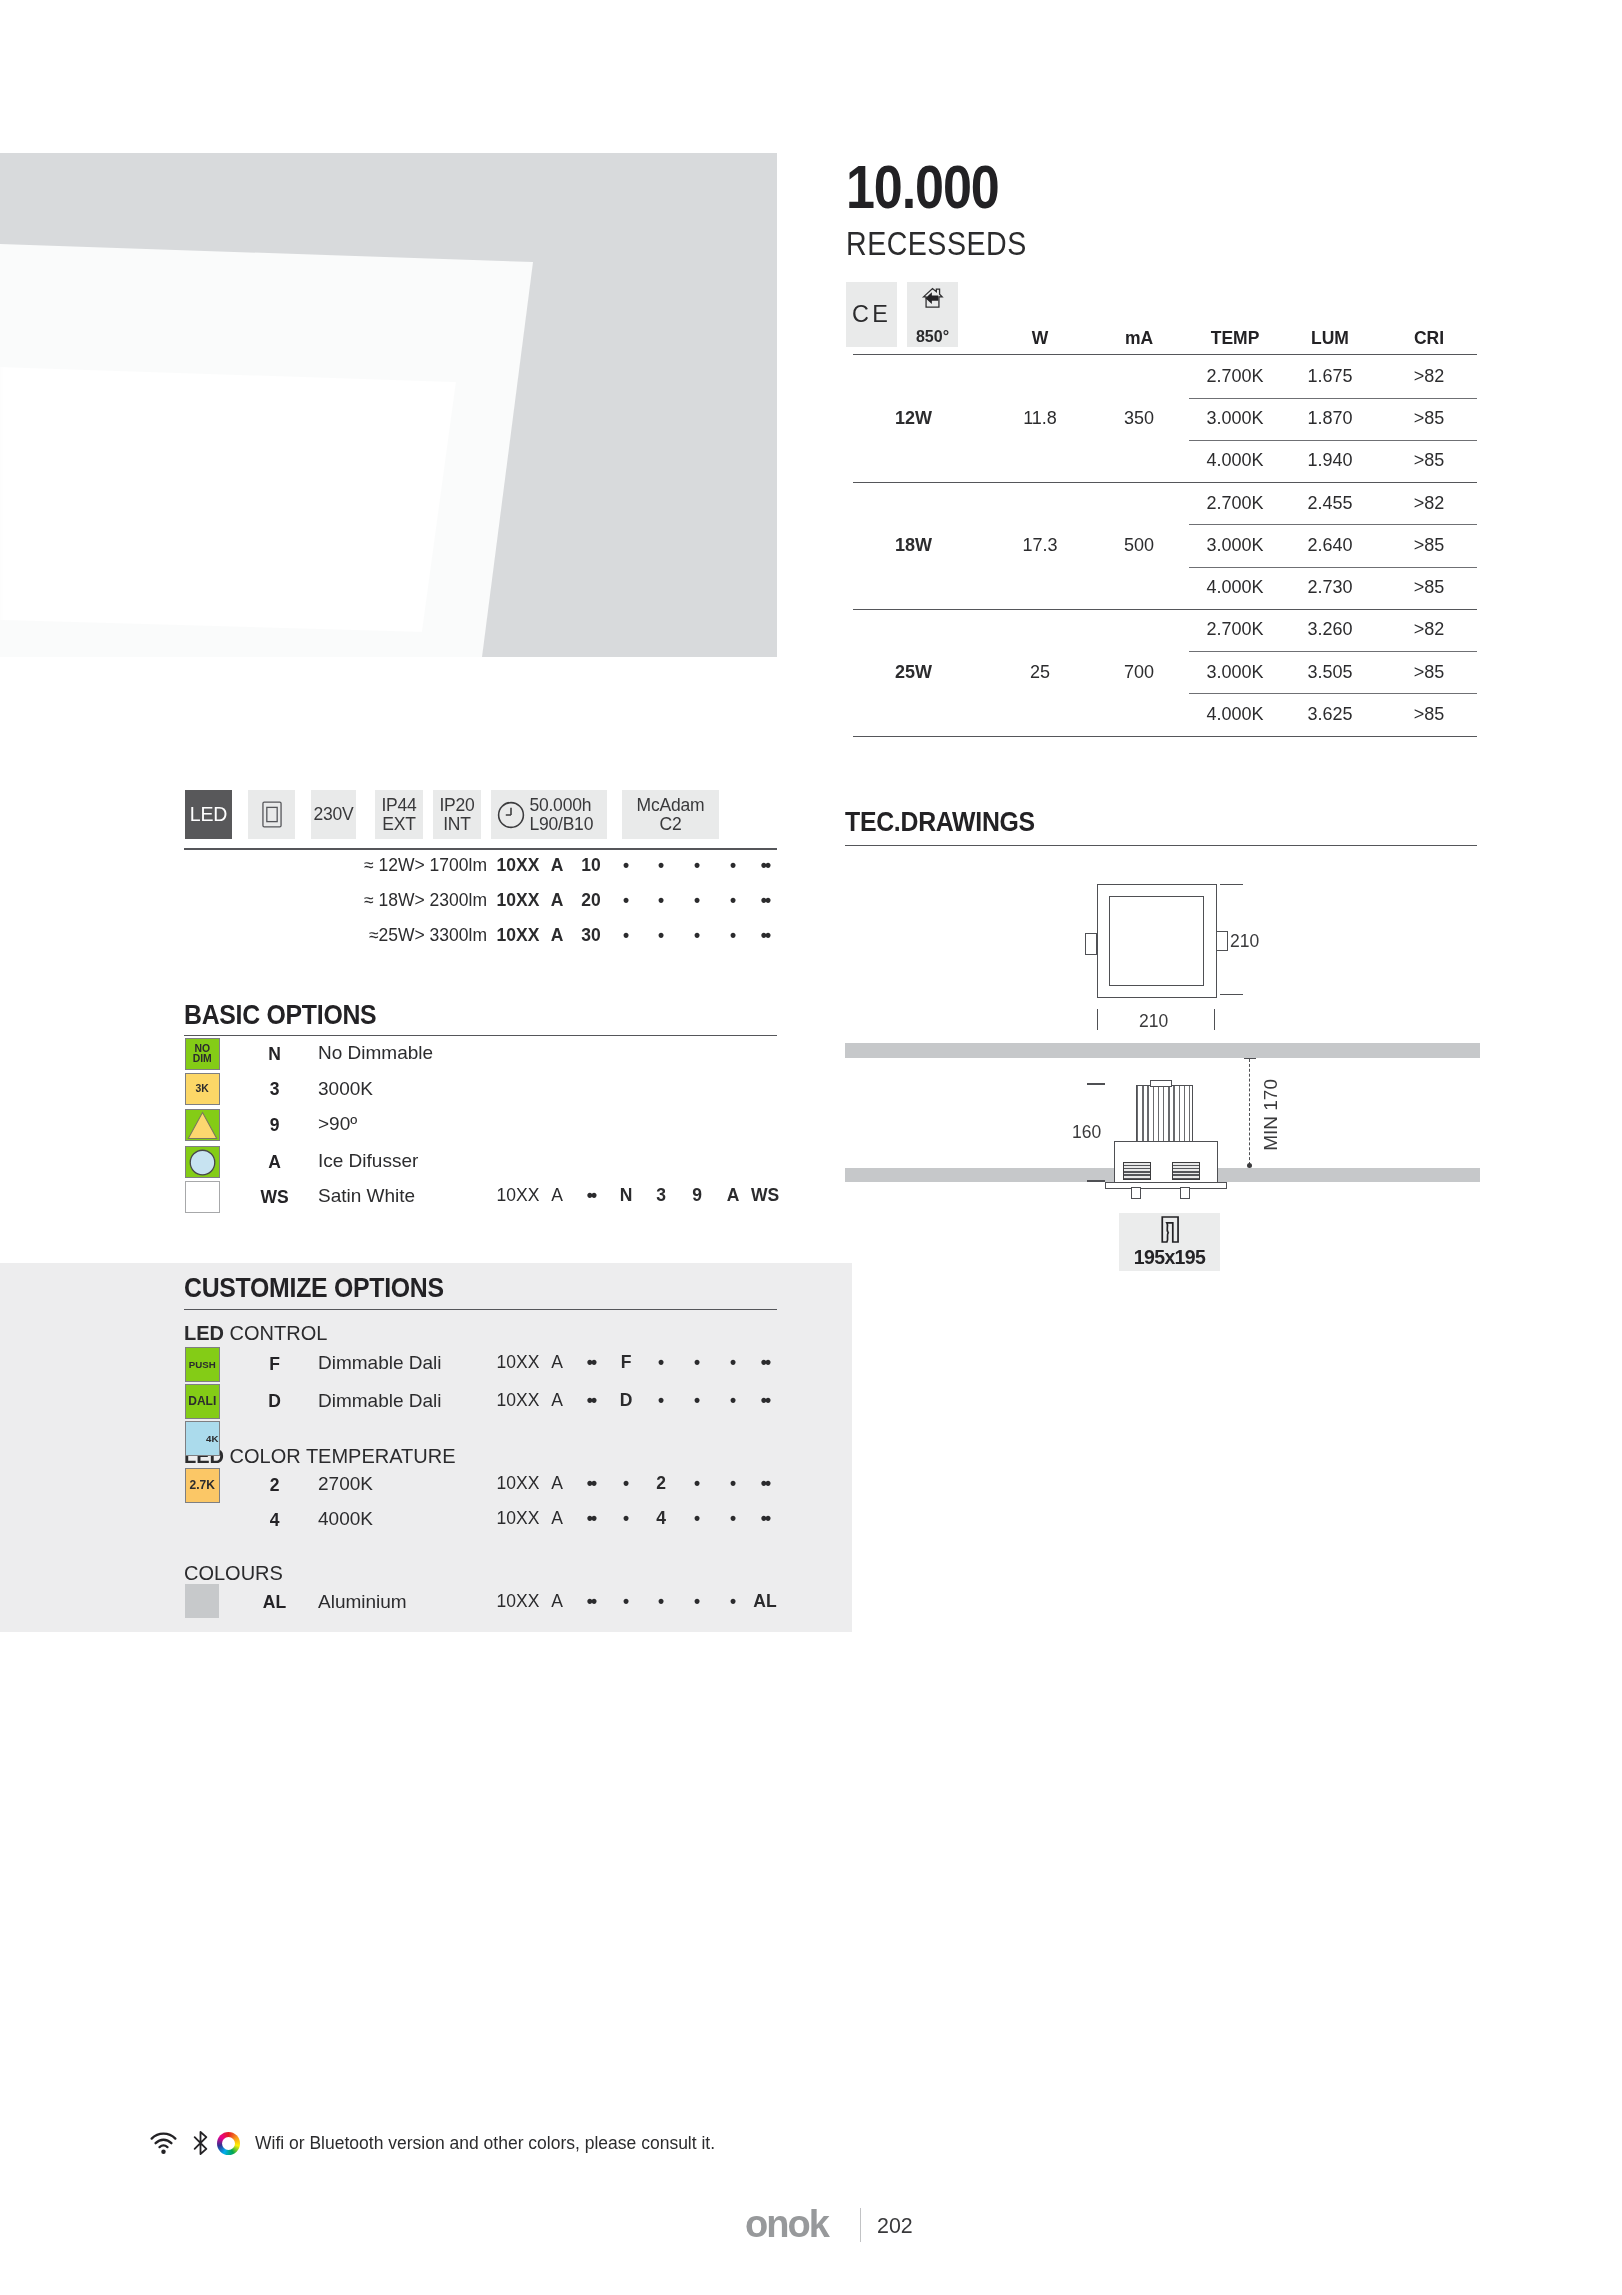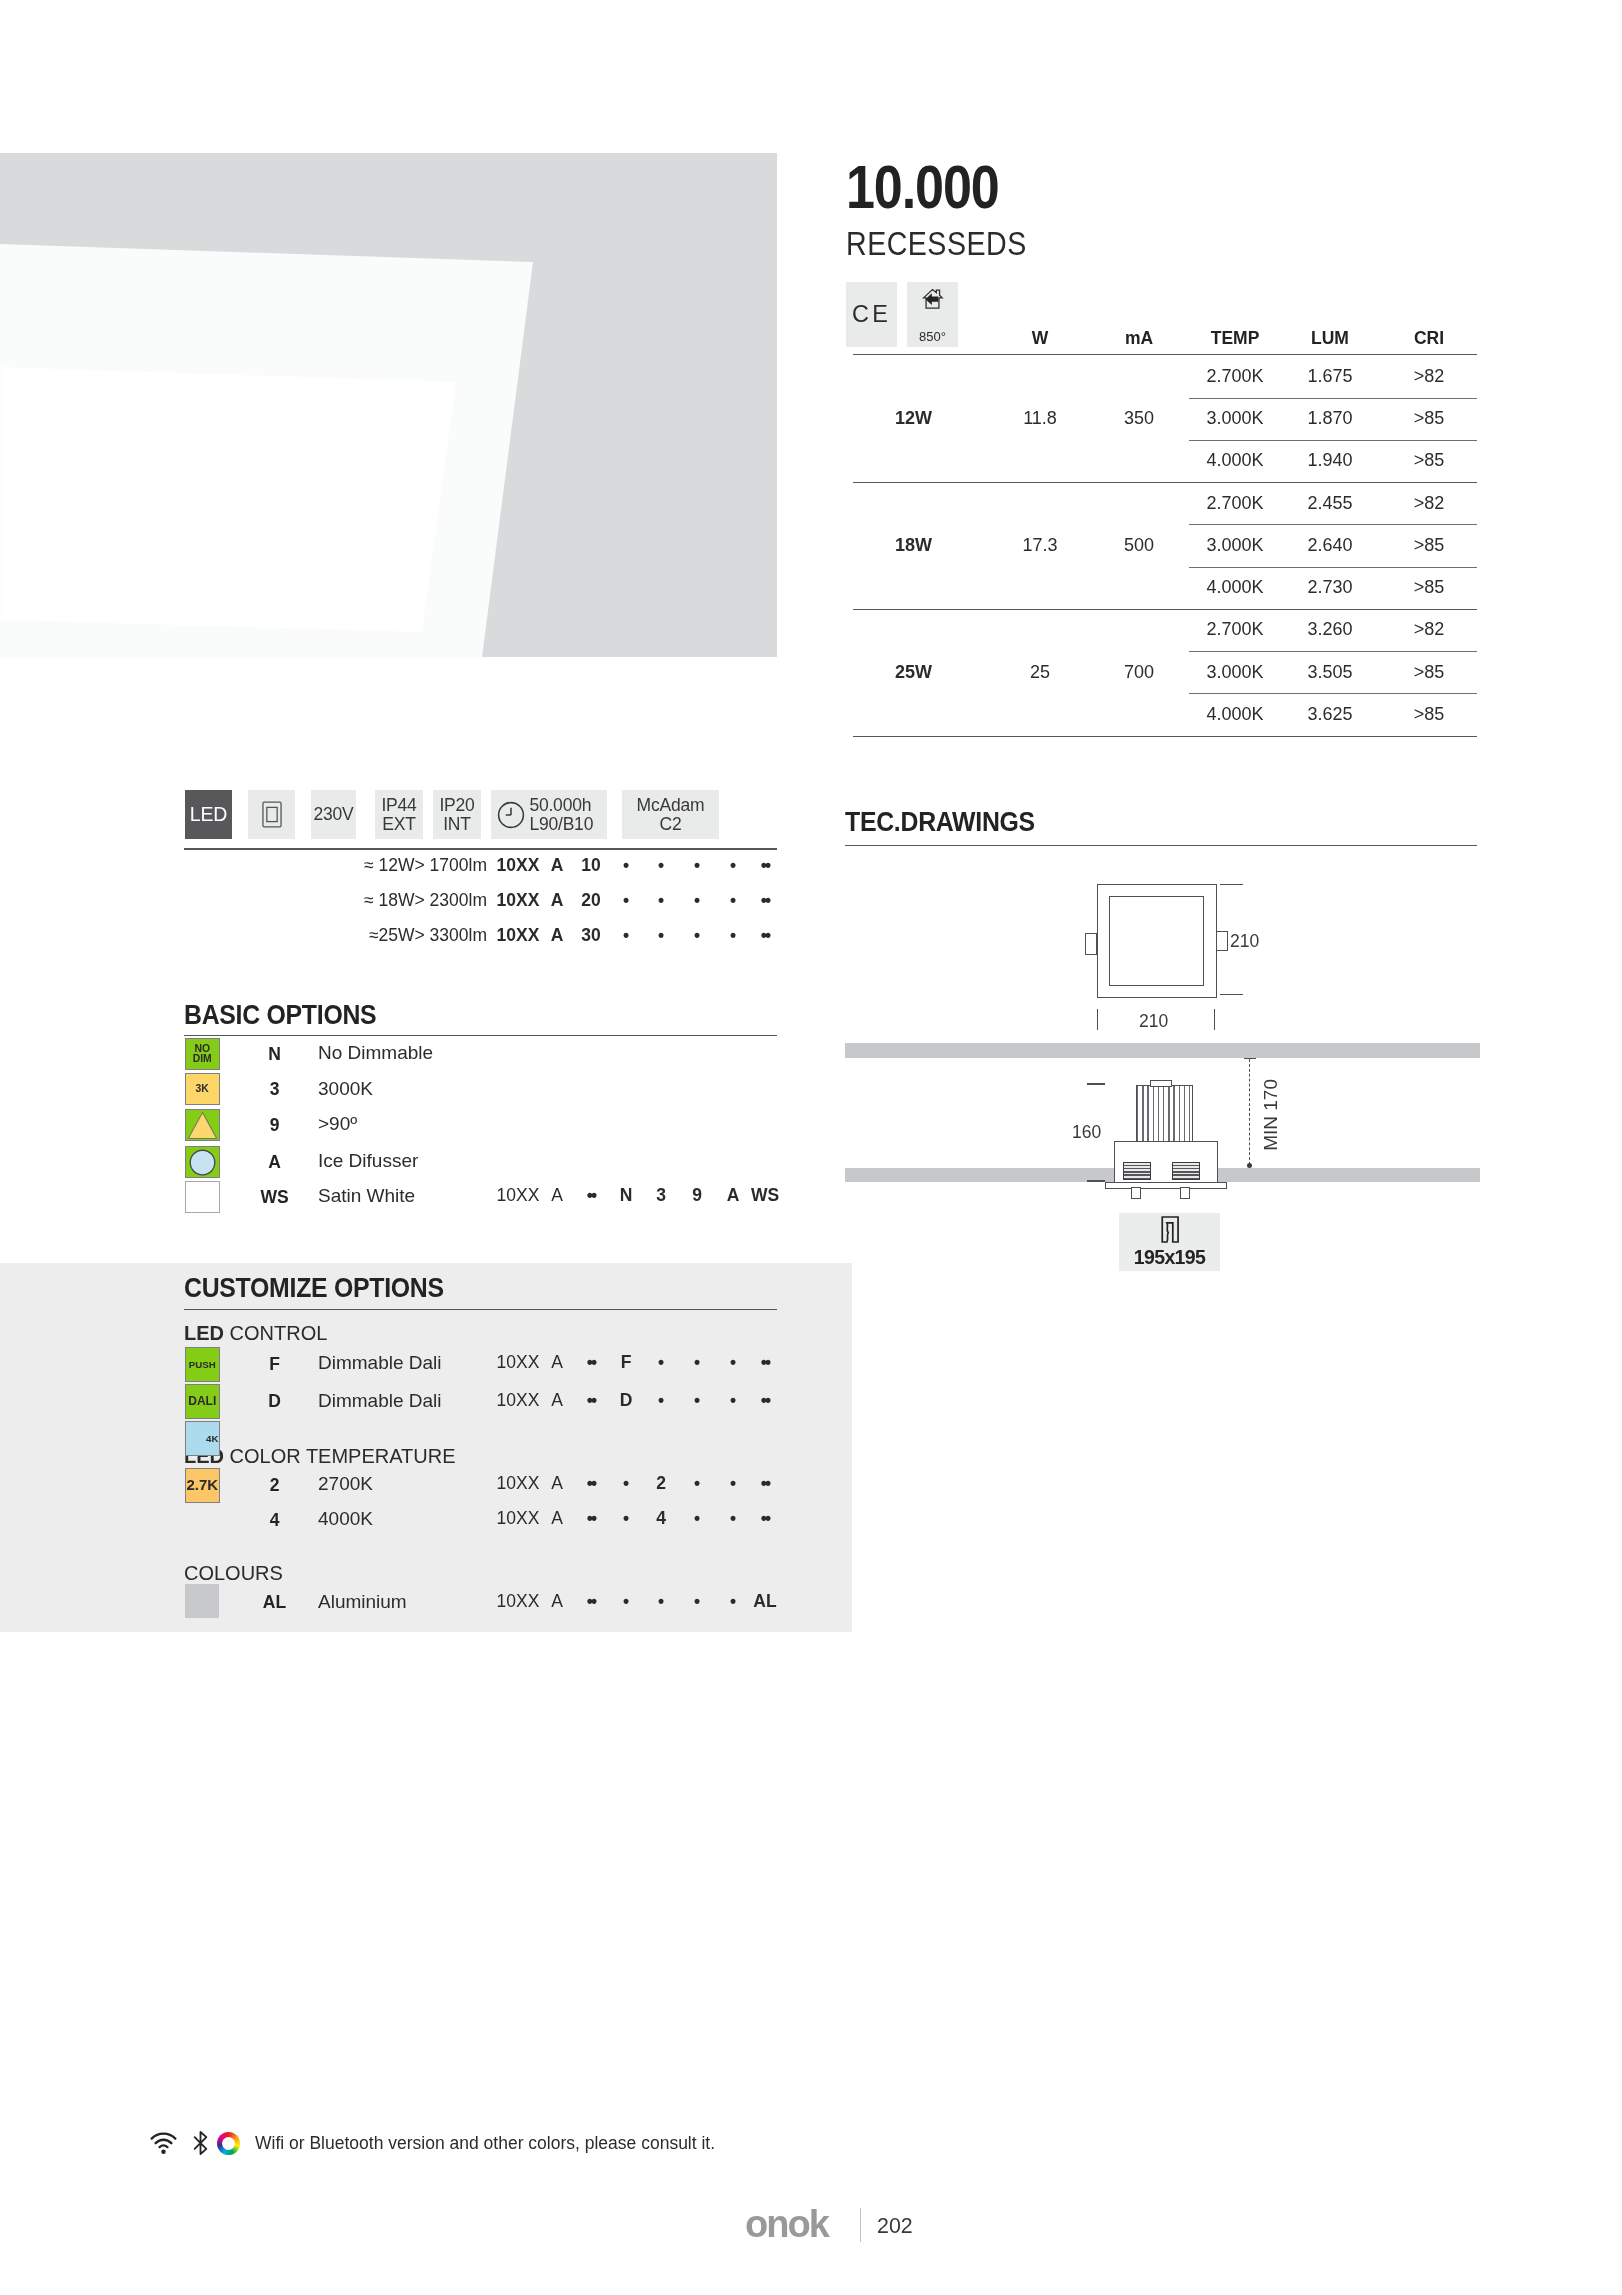--- a/index.html
+++ b/index.html
@@ -15,21 +15,21 @@
   .panel-glow{position:absolute; left:0; top:0; width:100%; height:100%; background:#ffffff; filter:blur(3.2px);
     clip-path:polygon(0px 214px, 456px 229px, 422px 479px, 0px 467px);}
   
   .title{position:absolute; left:846px; top:151px; font-size:62px; font-weight:bold; letter-spacing:-1.3px;
     transform:scaleX(.84); transform-origin:left; color:#222124;}
   .subtitle{position:absolute; left:846px; top:224px; font-size:34px; letter-spacing:0.6px;
     transform:scaleX(.84); transform-origin:left; color:#2b2b2d;}
   .cert{position:absolute; top:282px; width:51px; height:65px; background:#e9eaea; display:flex; flex-direction:column;
     align-items:center; justify-content:center; color:#2b2b2d;}
   .cert .ce-t{font-size:23.4px; letter-spacing:3.2px; font-weight:500;}
-  .cert .deg{font-size:13px; font-weight:normal; margin-top:17px;}
+  .cert .deg{font-size:16px; font-weight:bold; margin-top:17px;}
   
   .t{position:absolute; transform:translateX(-50%); font-size:18px; color:#2c2c2e; white-space:nowrap;}
   .t.lab{transform:none; font-weight:bold;}
   .th{position:absolute; transform:translateX(-50%); font-size:17.5px; font-weight:bold; color:#232225;}
   
   .feat{position:absolute; top:790px; height:49px; background:#e9eaea; color:#39393b; display:flex;
     align-items:center; justify-content:center; text-align:center; font-size:17.5px; line-height:1.08; letter-spacing:-0.2px;}
   .feat.dark{background:#58585a; color:#ffffff; font-size:19.5px;}
   
   .code{position:absolute; left:497px; width:281px; height:23.4px; font-size:17.5px;}
@@ -306,21 +306,21 @@
       <span class="cc c3 b">D</span>
       <span class="cc c4 b">•</span>
       <span class="cc c5 b">•</span>
       <span class="cc c6 b">•</span>
       <span class="cc c7 b dd">••</span>
     </div>
 
     <div class="subhead" style="top:1445px;"><b>LED</b><span> COLOR TEMPERATURE</span></div>
 
     <div class="opt sm orange" style="top:1468px; height:32.5px;">
-        <span style="font-size:15px;">2.7K</span>
+        <span style="font-size:12px;">2.7K</span>
       </div>
     <span class="letter" style="top:1475px;">2</span>
     <span class="desc" style="top:1473px;">2700K</span>
     <div class="code" style="top:1473px;">
       <span class="cc c0">10XX</span>
       <span class="cc c1">A</span>
       <span class="cc c2 b dd">••</span>
       <span class="cc c3 b">•</span>
       <span class="cc c4 b">2</span>
       <span class="cc c5 b">•</span>

